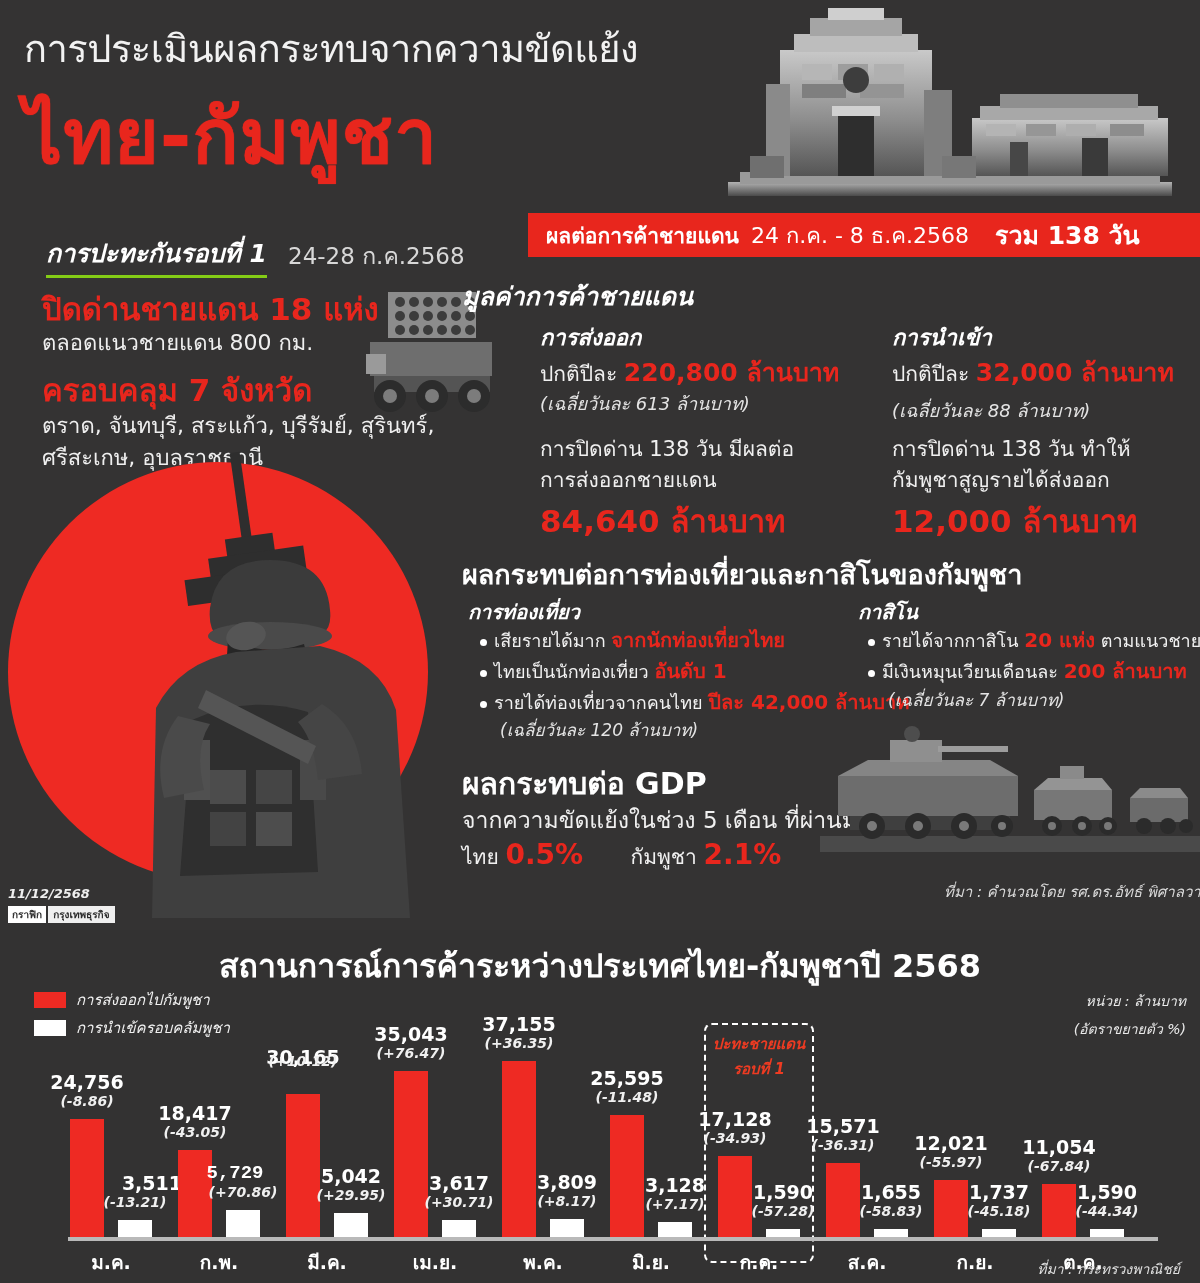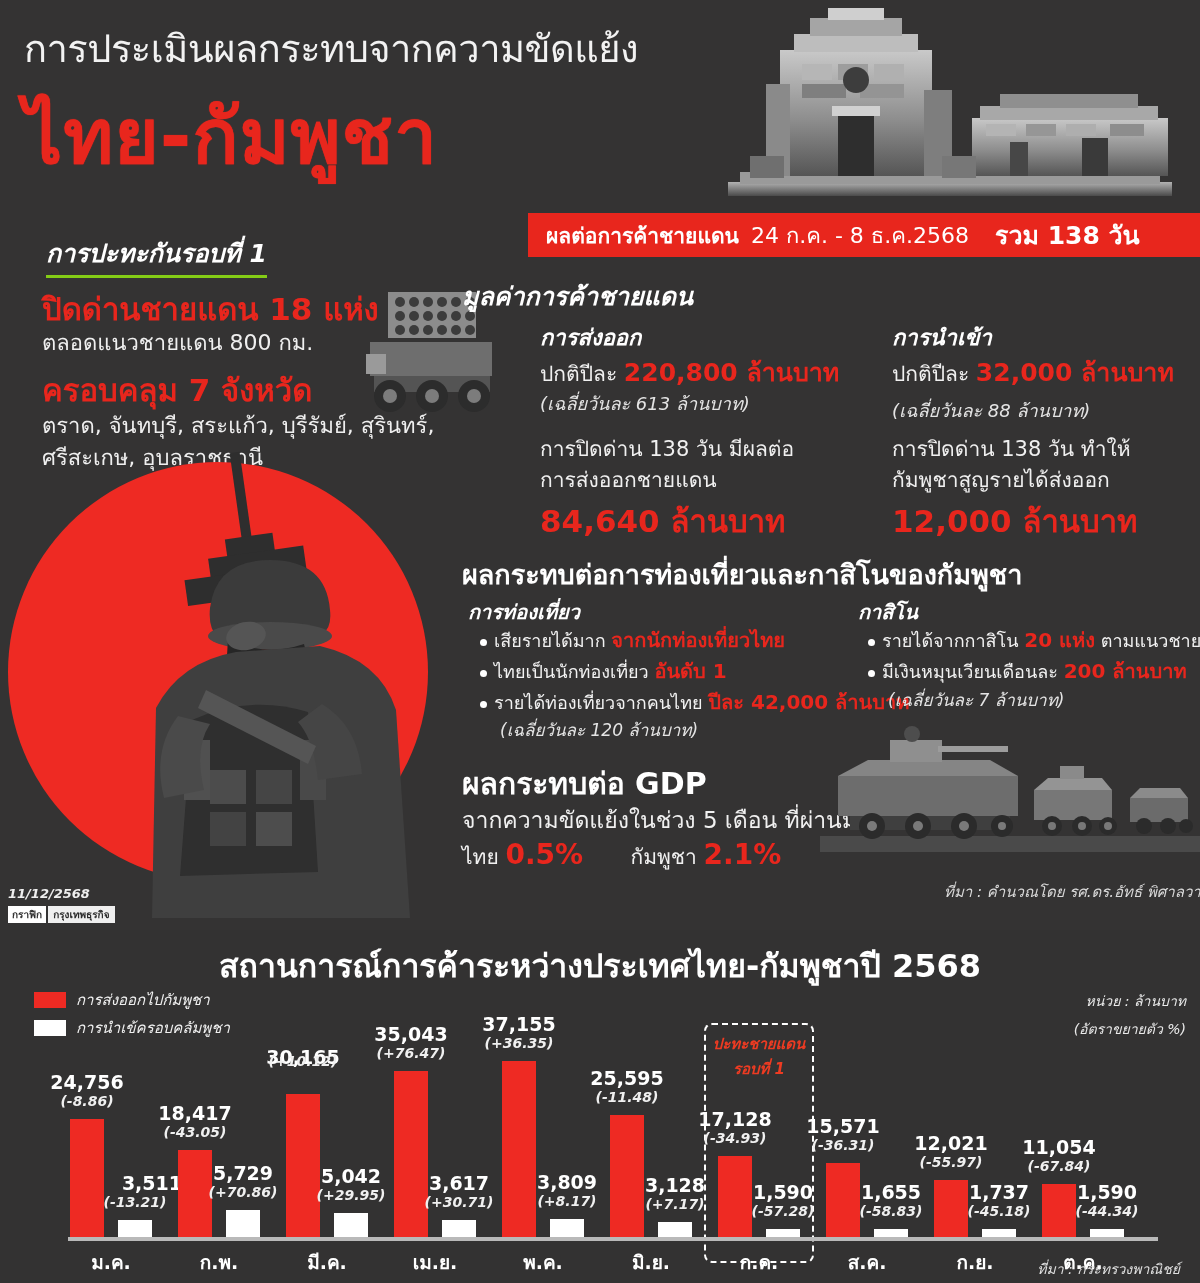--- a/index.html
+++ b/index.html
@@ -219,20 +219,21 @@
         <rect x="400" y="118" width="34" height="12" fill="#8d8d8d"></rect>
         <rect x="232" y="150" width="34" height="22" fill="#777"></rect>
         <rect x="40" y="150" width="34" height="22" fill="#6f6f6f"></rect>
       </svg>
     </div>
 
     <div class="hdr-line1">การประเมินผลกระทบจากความขัดแย้ง</div>
     <div class="hdr-line2">ไทย-กัมพูชา</div>
 
     <div class="round-label">การปะทะกันรอบที่ 1</div>
+    <div class="round-date">24-28 ก.ค.2568</div>
 
     <div class="kpi-big" style="left:42px; top:284px;">ปิดด่านชายแดน 18 แห่ง</div>
     <div class="kpi-sub" style="left:42px; top:325px;">ตลอดแนวชายแดน 800 กม.</div>
     <div class="kpi-big" style="left:42px; top:365px;">ครอบคลุม 7 จังหวัด</div>
     <div class="kpi-sub" style="left:42px; top:408px;">ตราด, จันทบุรี, สระแก้ว, บุรีรัมย์, สุรินทร์,</div>
     <div class="kpi-sub" style="left:42px; top:440px;">ศรีสะเกษ, อุบลราชธานี</div>
 
     <svg style="position:absolute;left:352px;top:276px;" width="160" height="150" viewBox="0 0 160 150">
       <rect x="0" y="0" width="160" height="150" fill="none"></rect>
       <rect x="36" y="16" width="88" height="46" fill="#8c8c8c"></rect>
@@ -444,21 +445,21 @@
       <div class="bar-val" style="left: 38px; top: 1071px; width: 98px;">24,756</div>
       <div class="bar-pct" style="left: 38px; top: 1093px; width: 98px;">(-8.86)</div>
       <div class="bar imp" style="position: absolute; left: 118px; top: 1220px; width: 34px; height: 17px;"></div>
       <div class="bar-val" style="left: 88px; top: 1172px; width: 94px; text-align: right;">3,511</div>
       <div class="bar-pct" style="left: 88px; top: 1194px; width: 94px;">(-13.21)</div>
       <div class="x-label" style="left: 56px; top: 1247px; width: 110px;">ม.ค.</div>
       <div class="bar exp" style="position: absolute; left: 178px; top: 1150px; width: 34px; height: 87px;"></div>
       <div class="bar-val" style="left: 146px; top: 1102px; width: 98px;">18,417</div>
       <div class="bar-pct" style="left: 146px; top: 1124px; width: 98px;">(-43.05)</div>
       <div class="bar imp" style="position: absolute; left: 226px; top: 1210px; width: 34px; height: 27px;"></div>
-      <div class="bar-val" style="left: 196px; top: 1162px; width: 94px;">5,729</div>
+      <div class="bar-val" style="left: 188px; top: 1162px; width: 94px; font-family: Liberation Mono, monospace;">5,729</div>
       <div class="bar-pct" style="left: 196px; top: 1184px; width: 94px;">(+70.86)</div>
       <div class="x-label" style="left: 164px; top: 1247px; width: 110px;">ก.พ.</div>
       <div class="bar exp" style="position: absolute; left: 286px; top: 1094px; width: 34px; height: 143px;"></div>
       <div class="bar-val" style="left: 254px; top: 1046px; width: 98px;">30,165</div>
       <div class="bar-pct" style="left: 254px; top: 1053px; width: 98px;">(+10.12)</div>
       <div class="bar imp" style="position: absolute; left: 334px; top: 1213px; width: 34px; height: 24px;"></div>
       <div class="bar-val" style="left: 304px; top: 1165px; width: 94px;">5,042</div>
       <div class="bar-pct" style="left: 304px; top: 1187px; width: 94px;">(+29.95)</div>
       <div class="x-label" style="left: 272px; top: 1247px; width: 110px;">มี.ค.</div>
       <div class="bar exp" style="position: absolute; left: 394px; top: 1071px; width: 34px; height: 166px;"></div>

